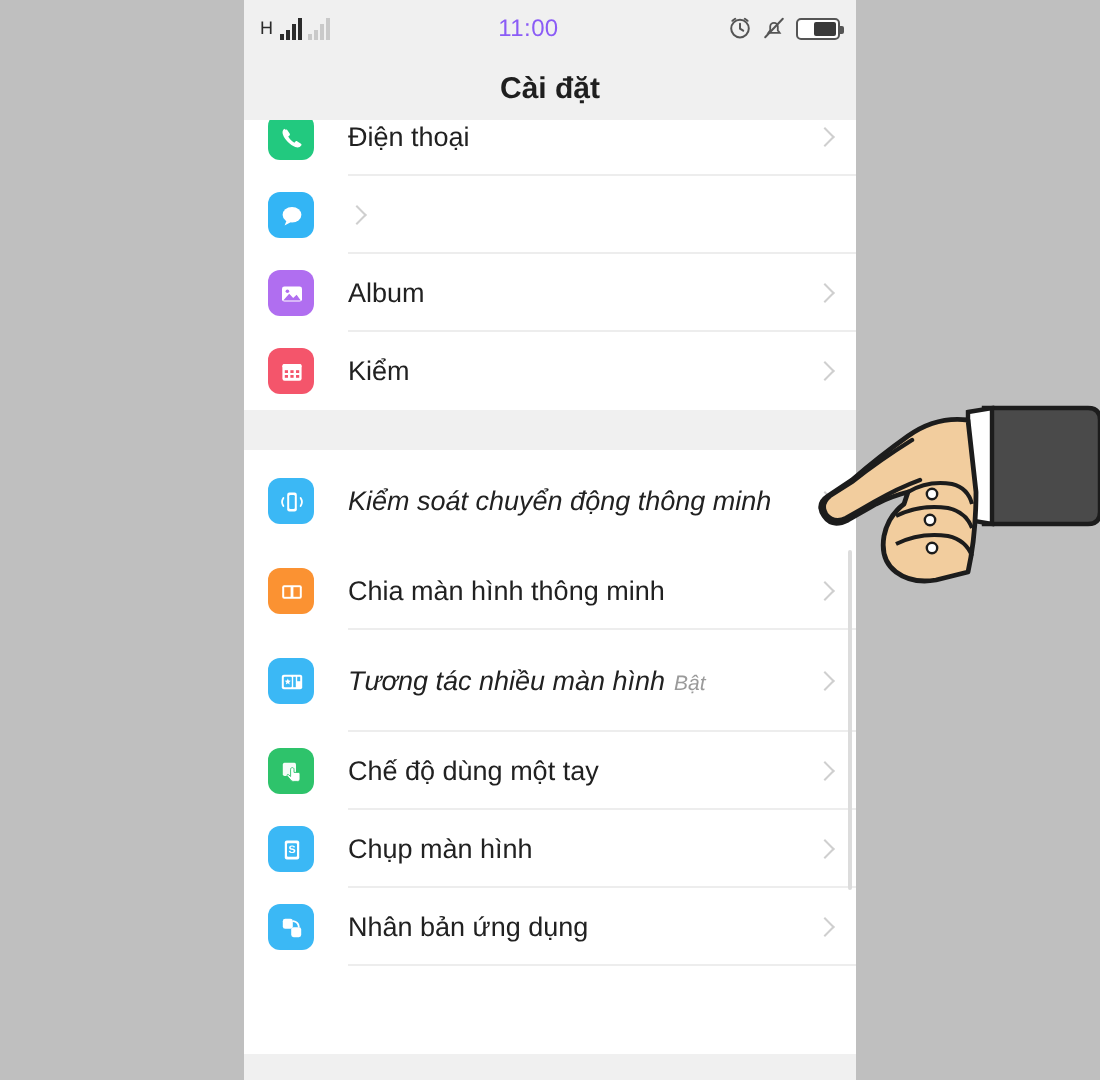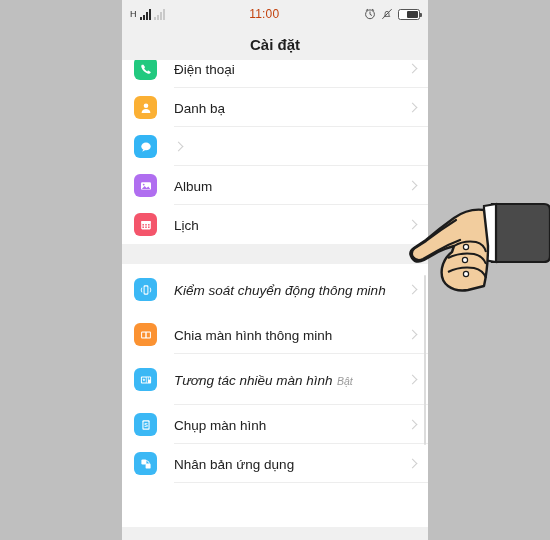--- a/index.html
+++ b/index.html
@@ -61,21 +61,21 @@
   .sig-bars i:nth-child(1){ height:3px; }
   .sig-bars i:nth-child(2){ height:5px; }
   .sig-bars i:nth-child(3){ height:8px; }
   .sig-bars i:nth-child(4){ height:11px; }
   .sig-bars.dim i { background:#c9c9c9; }
 
   .status-center {
     flex: 1 1 auto;
     text-align: center;
     font-size: 12px;
-    color: #c2410c;
+    color: #8b5cf6;
     letter-spacing: 0.2px;
   }
   .status-right {
     flex: 0 0 auto;
     display: flex;
     align-items: center;
     gap: 5px;
   }
   .alarm-icon, .mute-icon {
     width: 12px; height: 12px;
@@ -309,32 +309,20 @@
           <svg width="14" height="14" viewBox="0 0 14 14">
             <path d="M3.2 2.4 c-0.9 0.6 -1.2 1.7 -0.7 3 0.9 2.5 3.6 5.2 6.1 6.1 1.3 0.5 2.4 0.2 3 -0.7 0.3 -0.5 0.2 -0.8 -0.3 -1.1 l-1.6 -1 c-0.4 -0.3 -0.8 -0.2 -1.1 0.2 l-0.4 0.5 c-1.2 -0.6 -2.5 -1.9 -3.1 -3.1 l0.5 -0.4 c0.4 -0.3 0.5 -0.7 0.2 -1.1 l-1 -1.6 c-0.3 -0.5 -0.6 -0.6 -1.1 -0.3 z" fill="#fff"></path>
           </svg>
         </span>
         <span class="row-text">
           <span class="row-label">Điện thoại</span>
         </span>
         <span class="chevron"></span>
       </div>
 
-      <div class="row">
-        <span class="icon-box" style="background:#fbb034">
-          <svg width="14" height="14" viewBox="0 0 14 14">
-            <circle cx="7" cy="4.8" r="2.3" fill="#fff"></circle>
-            <path d="M2.6 12 c0 -2.5 2 -3.9 4.4 -3.9 s4.4 1.4 4.4 3.9 z" fill="#fff"></path>
-          </svg>
-        </span>
-        <span class="row-text">
-          <span class="row-label">Danh bạ</span>
-        </span>
-        <span class="chevron"></span>
-      </div>
 
       <div class="row">
         <span class="icon-box" style="background:#33b5f5">
           <svg width="14" height="14" viewBox="0 0 14 14">
             <ellipse cx="7" cy="6.4" rx="4.7" ry="3.9" fill="#fff"></ellipse>
             <path d="M4.3 9.2 L3.3 11.8 L6.3 10.1 z" fill="#fff"></path>
           </svg>
         </span>
         <span class="chevron"></span>
       </div>
@@ -360,21 +348,21 @@
             <rect x="2.2" y="3" width="9.6" height="2" rx="1" fill="#fff"></rect>
             <rect x="3.4" y="6.1" width="1.6" height="1.4" fill="#f4556b"></rect>
             <rect x="6.2" y="6.1" width="1.6" height="1.4" fill="#f4556b"></rect>
             <rect x="9" y="6.1" width="1.6" height="1.4" fill="#f4556b"></rect>
             <rect x="3.4" y="8.5" width="1.6" height="1.4" fill="#f4556b"></rect>
             <rect x="6.2" y="8.5" width="1.6" height="1.4" fill="#f4556b"></rect>
             <rect x="9" y="8.5" width="1.6" height="1.4" fill="#f4556b"></rect>
           </svg>
         </span>
         <span class="row-text">
-          <span class="row-label">Lịch</span>
+          <span class="row-label">Kiểm</span>
         </span>
         <span class="chevron"></span>
       </div>
 
       <div class="section-gap"></div>
 
       <div class="row tall no-div">
         <span class="icon-box" style="background:#3bb8f5">
           <svg width="14" height="14" viewBox="0 0 14 14">
             <rect x="4.6" y="2.3" width="4.8" height="9.4" rx="1.1" fill="#fff"></rect>
@@ -412,20 +400,32 @@
             <rect x="9.6" y="4.4" width="1.5" height="2.2" fill="#3bb8f5"></rect>
           </svg>
         </span>
         <span class="row-text">
           <span class="row-label">Tương tác nhiều màn hình</span>
           <span class="row-sub">Bật</span>
         </span>
         <span class="chevron"></span>
       </div>
 
+      <div class="row">
+        <span class="icon-box" style="background:#2ec36b">
+          <svg width="14" height="14" viewBox="0 0 14 14">
+            <rect x="2.4" y="2.4" width="6.6" height="6.6" rx="0.9" fill="#fff" opacity="0.95"></rect>
+            <path d="M6.3 5.6 v3.6 l-1.1 -0.9 c-0.4 -0.3 -0.9 0.2 -0.6 0.6 l1.9 2.3 c0.3 0.4 0.7 0.5 1.2 0.5 h2.1 c0.7 0 1.2 -0.5 1.2 -1.2 V8 c0 -0.5 -0.4 -0.8 -0.9 -0.8 h-2.1 V5.6 c0 -0.5 -0.4 -0.8 -0.85 -0.8 s-0.85 0.3 -0.85 0.8 z" fill="#fff" stroke="#2ec36b" stroke-width="0.45"></path>
+          </svg>
+        </span>
+        <span class="row-text">
+          <span class="row-label">Chế độ dùng một tay</span>
+        </span>
+        <span class="chevron"></span>
+      </div>
 
       <div class="row">
         <span class="icon-box" style="background:#3bb8f5">
           <svg width="14" height="14" viewBox="0 0 14 14">
             <rect x="3.4" y="2.3" width="7.2" height="9.4" rx="1" fill="#fff"></rect>
             <rect x="4.5" y="3.6" width="5" height="6.8" rx="0.5" fill="#3bb8f5"></rect>
             <text x="7" y="8.6" font-size="5.4" font-family="Liberation Sans, sans-serif" fill="#fff" text-anchor="middle" font-weight="bold">S</text>
           </svg>
         </span>
         <span class="row-text">

